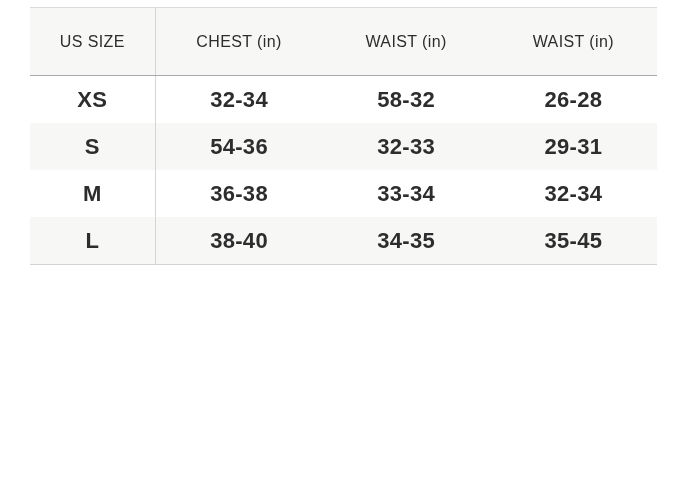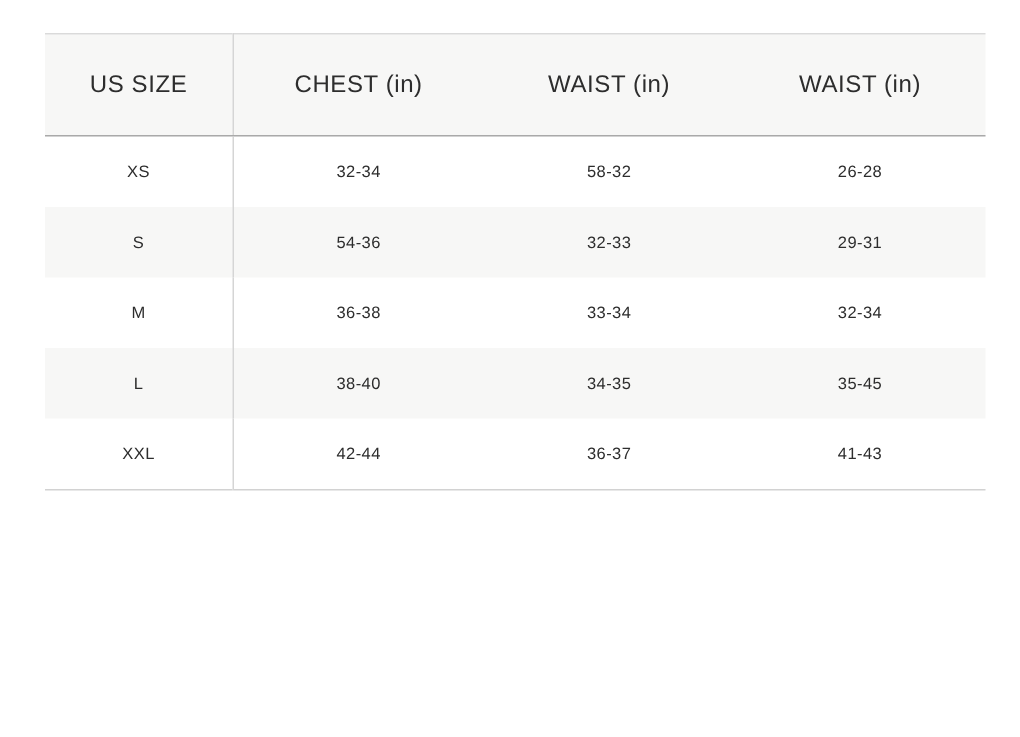--- a/index.html
+++ b/index.html
@@ -10,21 +10,21 @@
   body {
     width: 680px;
     height: 491px;
     overflow: hidden;
     font-family: "Liberation Sans", "DejaVu Sans", sans-serif;
     color: #2d2d2d;
   }
   .chart-wrap {
     position: absolute;
     left: 30px;
-    top: 22px;
+    top: 7px;
     width: 627px;
   }
   table.size-chart {
     width: 627px;
     border-collapse: collapse;
     table-layout: fixed;
     border-top: 1px solid #dadada;
     border-bottom: 1px solid #d2d2d2;
   }
   table.size-chart col.col-size   { width: 125px; }
@@ -36,22 +36,22 @@
     font-weight: 400;
     letter-spacing: 0.4px;
     text-align: center;
     vertical-align: middle;
     border-bottom: 1px solid #a9a9a9;
     padding: 0;
     color: #2d2d2d;
   }
   table.size-chart td {
     height: 47px;
-    font-size: 11px;
-    font-weight: 400;
+    font-size: 22px;
+    font-weight: 700;
     letter-spacing: 0.3px;
     text-align: center;
     vertical-align: middle;
     padding: 0;
     color: #2d2d2d;
   }
   table.size-chart th:first-child,
   table.size-chart td:first-child {
     border-right: 1px solid #d5d5d5;
   }
@@ -96,21 +96,15 @@
         <td>36-38</td>
         <td>33-34</td>
         <td>32-34</td>
       </tr>
       <tr>
         <td>L</td>
         <td>38-40</td>
         <td>34-35</td>
         <td>35-45</td>
       </tr>
-      <tr>
-        <td>XXL</td>
-        <td>42-44</td>
-        <td>36-37</td>
-        <td>41-43</td>
-      </tr>
     </tbody>
   </table>
 </div>
 
 </body></html>

